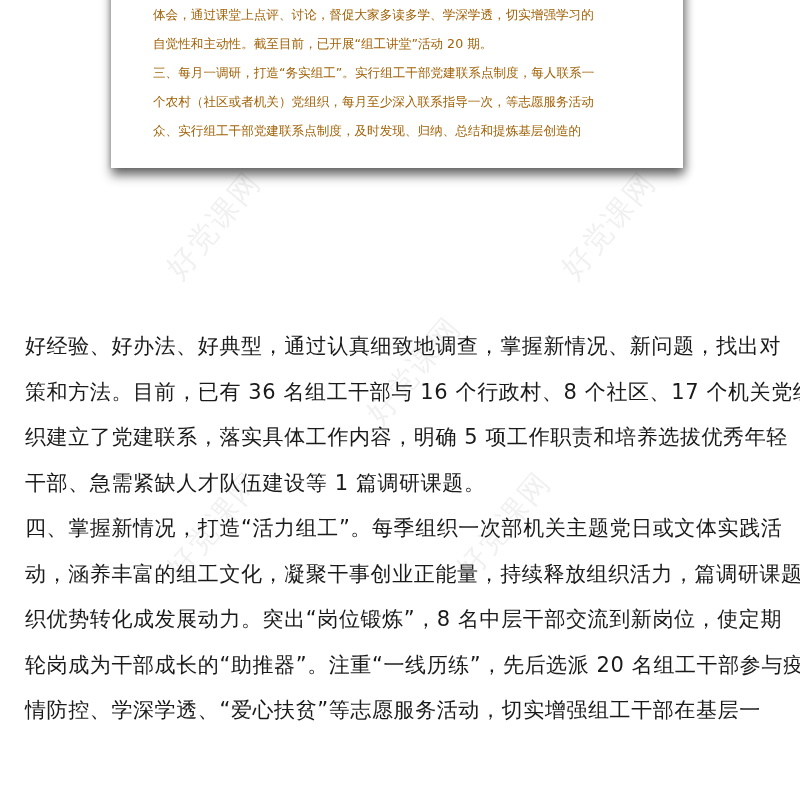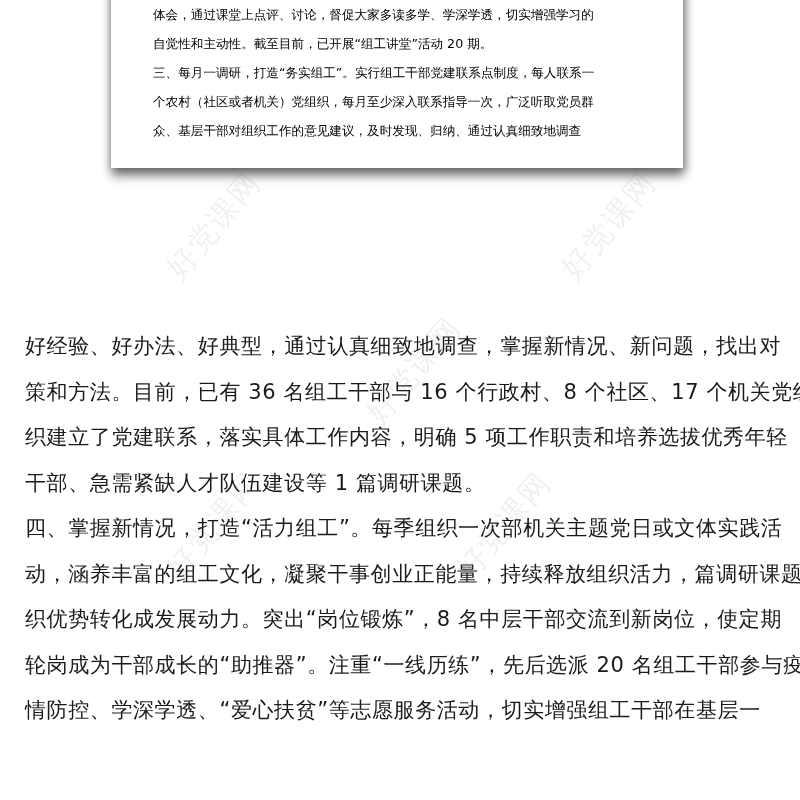--- a/index.html
+++ b/index.html
@@ -26,21 +26,21 @@
       box-shadow: 0 8px 10px rgba(0,0,0,0.45), 4px 4px 8px rgba(0,0,0,0.25), -2px 0 4px rgba(0,0,0,0.12);
       z-index: 1;
     }
     .preview-card .card-text {
       position: absolute;
       left: 42px;
       top: 20px;
       width: 490px;
       font-size: 12.6px;
       line-height: 29px;
-      color: #000000;
+      color: #a16207;
       white-space: nowrap;
     }
     .preview-card .card-line {
       display: block;
       height: 29px;
     }
     
     .body-text {
       position: absolute;
       left: 25px;
@@ -71,22 +71,22 @@
     }
   </style>
 </head>
 <body>
 
 <div class="preview-card">
   <div class="card-text">
     <span class="card-line">体会，通过课堂上点评、讨论，督促大家多读多学、学深学透，切实增强学习的</span>
     <span class="card-line">自觉性和主动性。截至目前，已开展“组工讲堂”活动 20 期。</span>
     <span class="card-line">三、每月一调研，打造“务实组工”。实行组工干部党建联系点制度，每人联系一</span>
-    <span class="card-line">个农村（社区或者机关）党组织，每月至少深入联系指导一次，广泛听取党员群</span>
-    <span class="card-line">众、基层干部对组织工作的意见建议，及时发现、归纳、通过认真细致地调查</span>
+    <span class="card-line">个农村（社区或者机关）党组织，每月至少深入联系指导一次，等志愿服务活动</span>
+    <span class="card-line">众、实行组工干部党建联系点制度，及时发现、归纳、总结和提炼基层创造的</span>
   </div>
 </div>
 
 <div class="body-text">
   <span class="body-line">好经验、好办法、好典型，通过认真细致地调查，掌握新情况、新问题，找出对</span>
   <span class="body-line">策和方法。目前，已有 36 名组工干部与 16 个行政村、8 个社区、17 个机关党组</span>
   <span class="body-line">织建立了党建联系，落实具体工作内容，明确 5 项工作职责和培养选拔优秀年轻</span>
   <span class="body-line">干部、急需紧缺人才队伍建设等 1 篇调研课题。</span>
   <span class="body-line">四、掌握新情况，打造“活力组工”。每季组织一次部机关主题党日或文体实践活</span>
   <span class="body-line">动，涵养丰富的组工文化，凝聚干事创业正能量，持续释放组织活力，篇调研课题</span>

